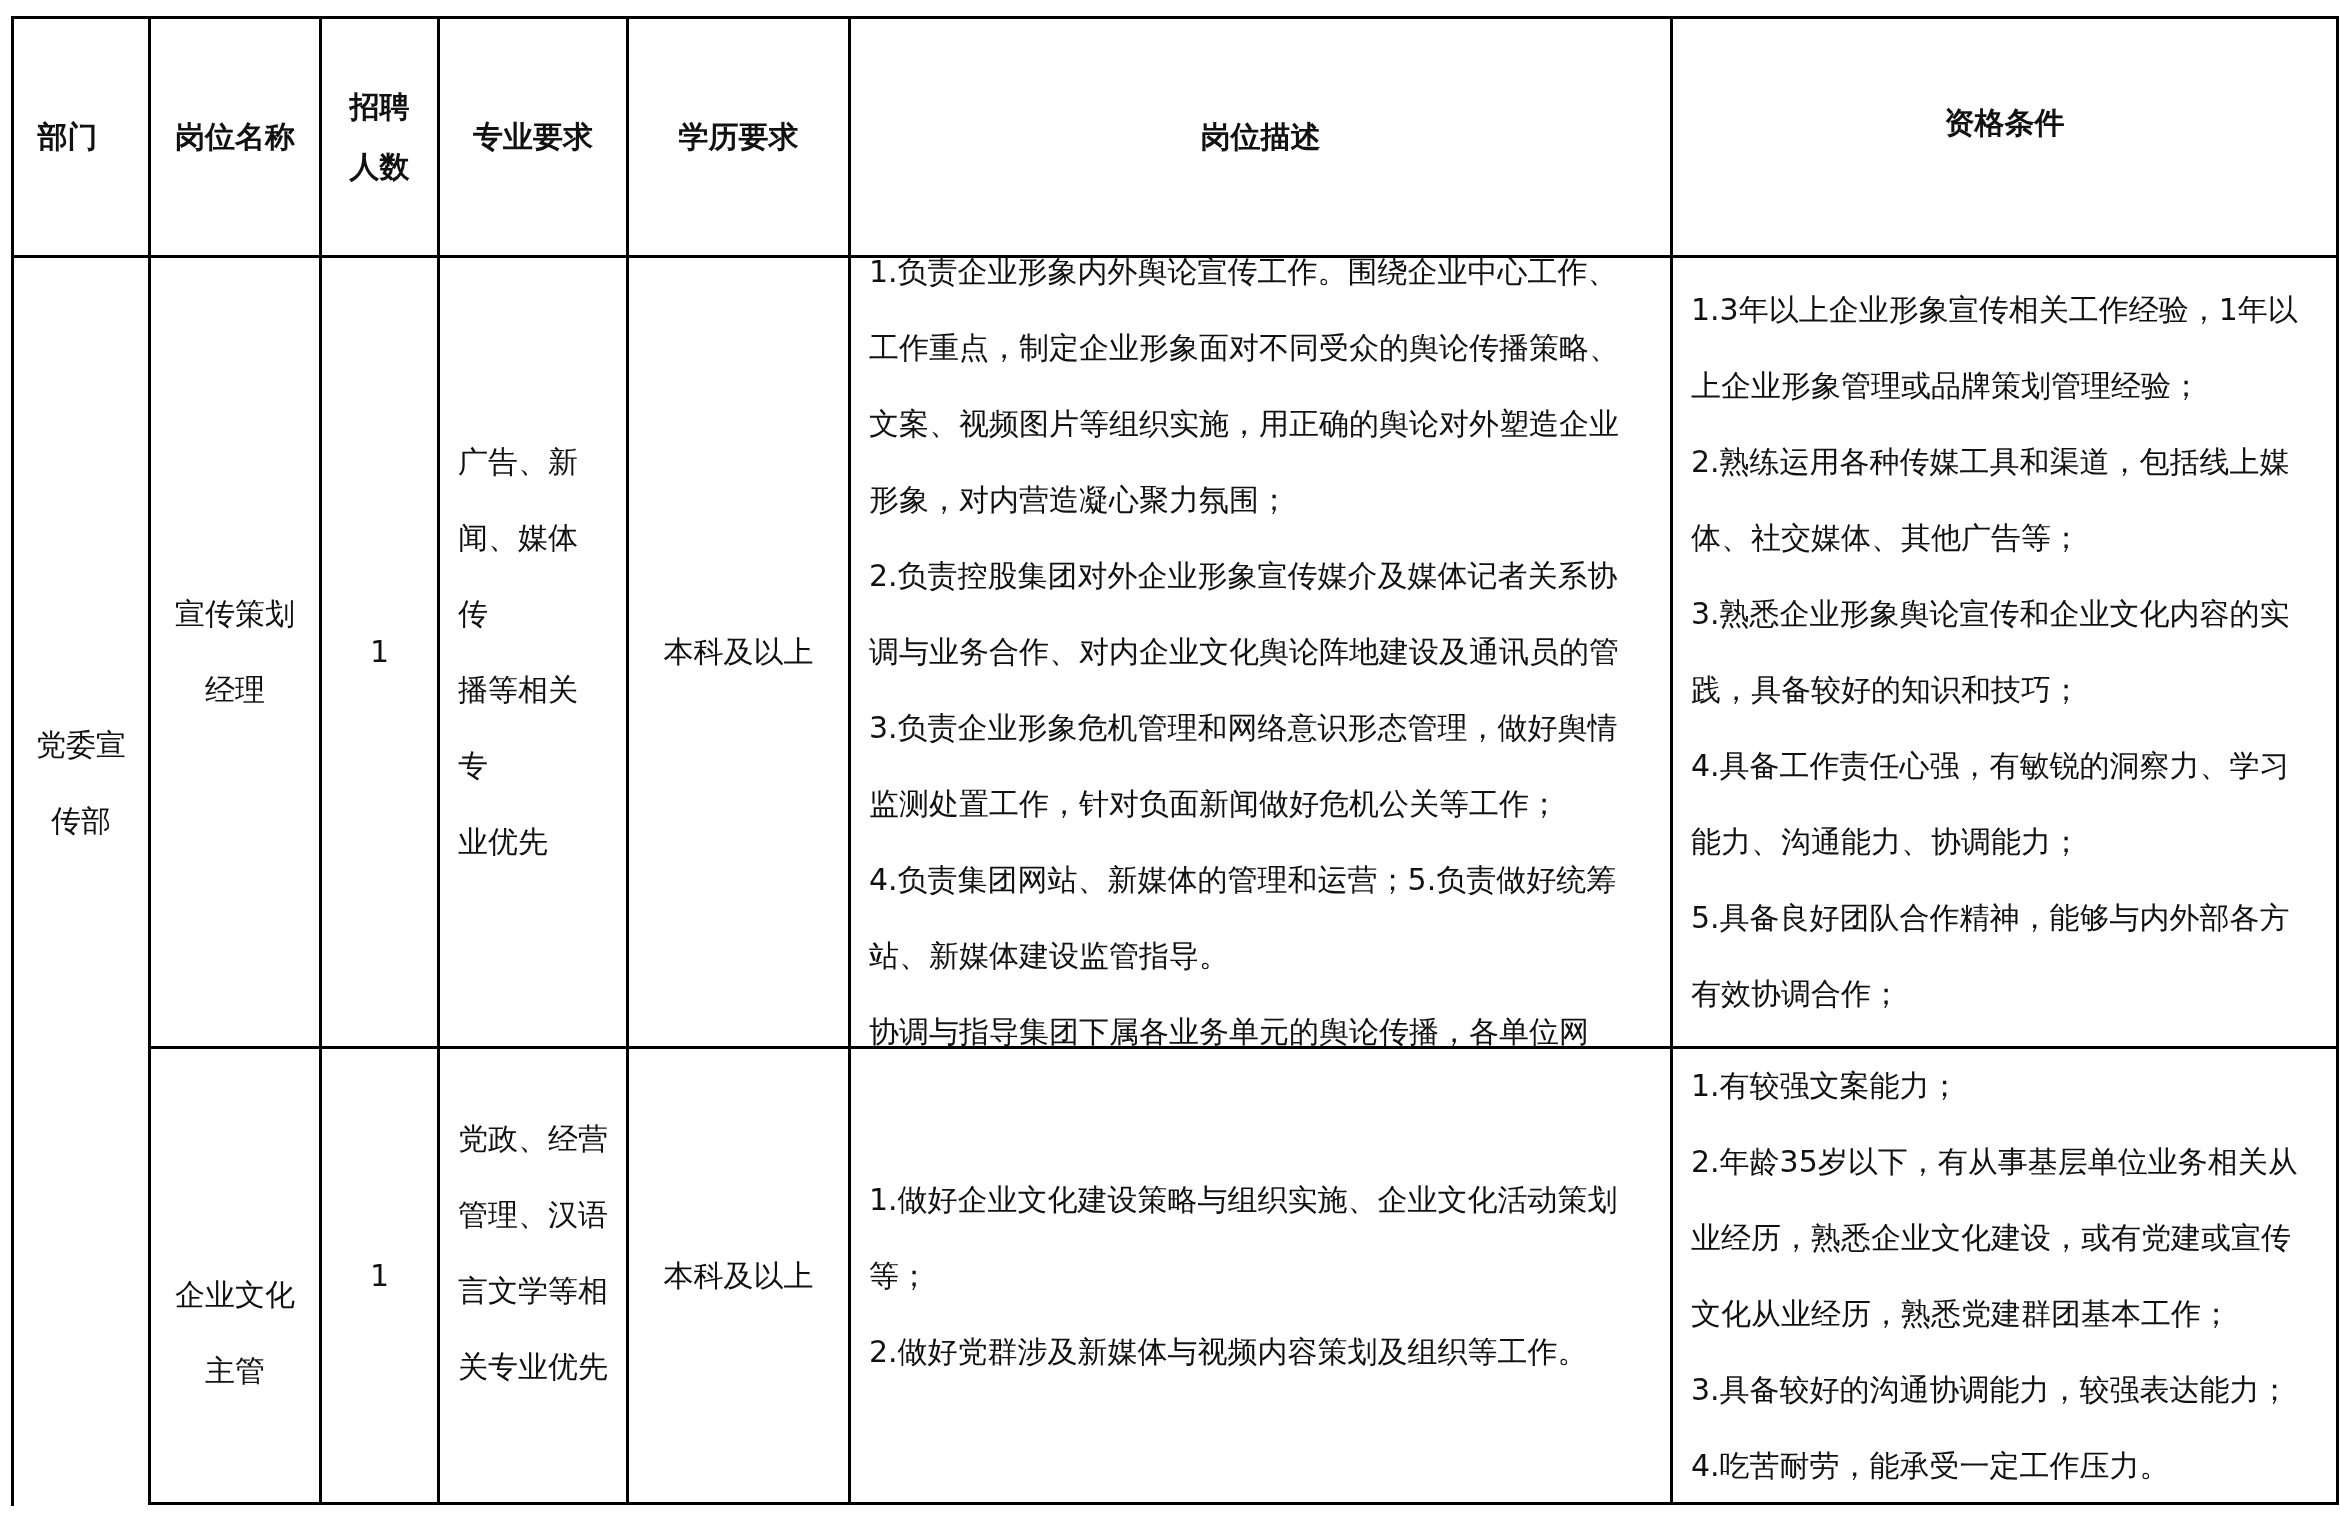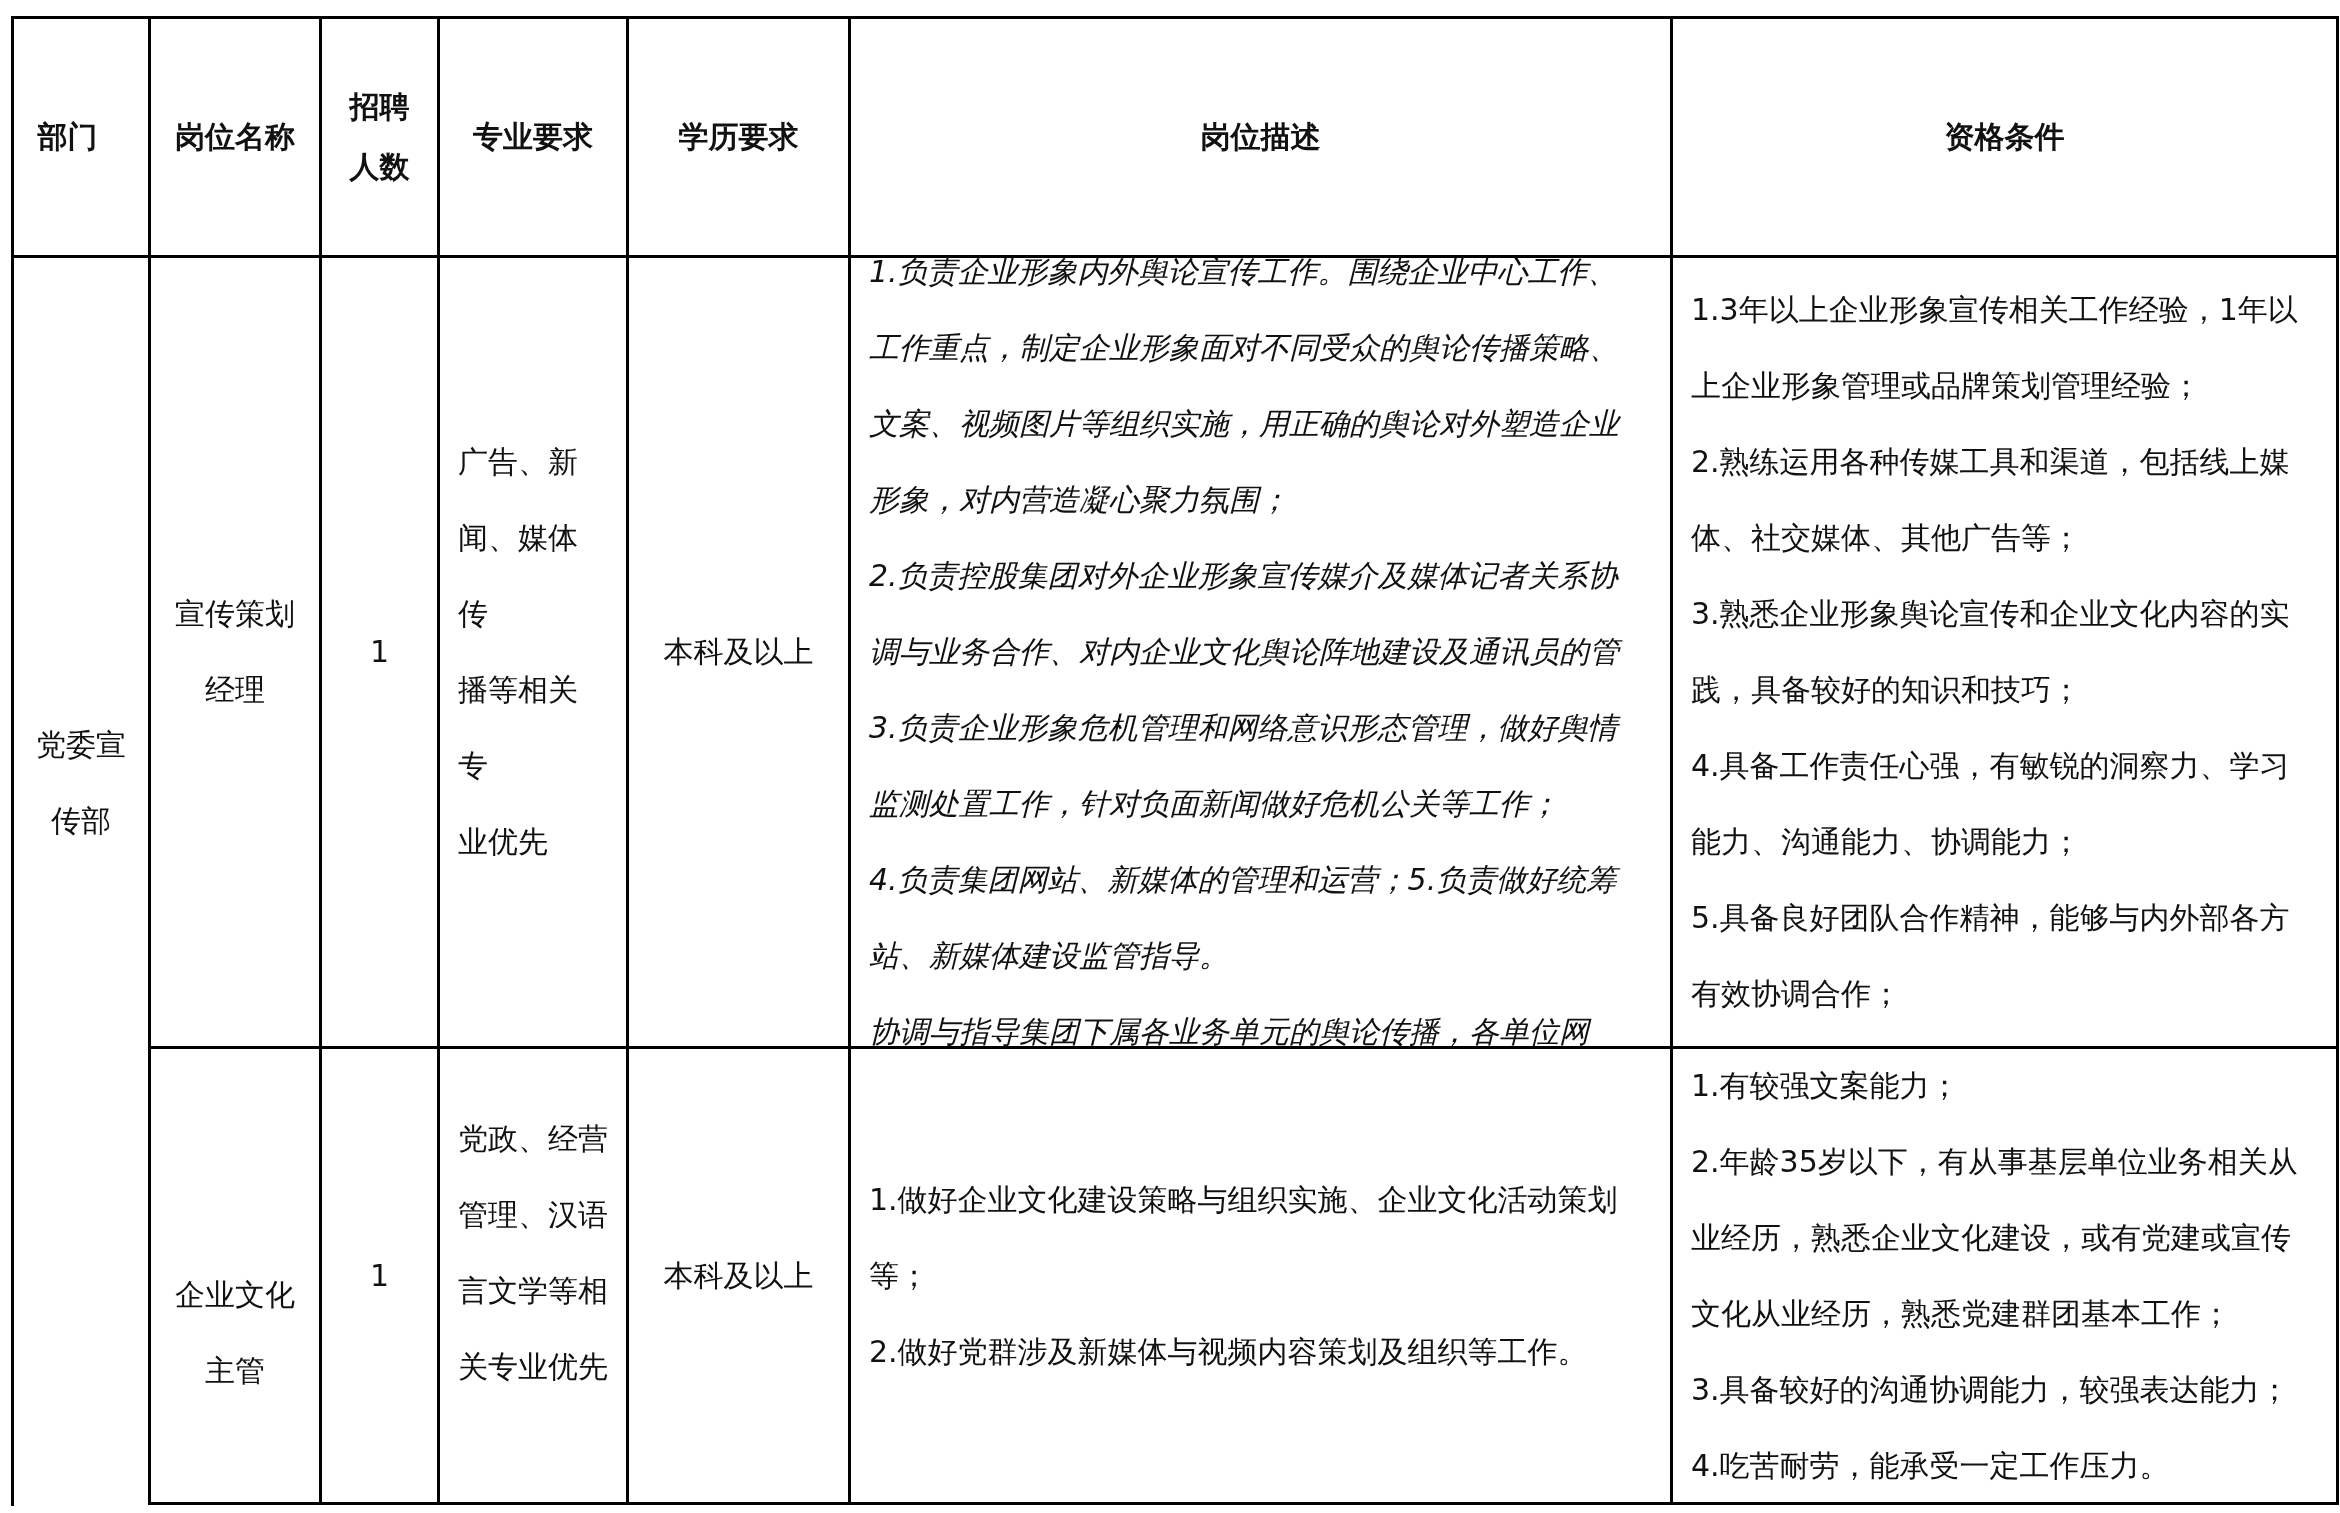--- a/index.html
+++ b/index.html
@@ -47,21 +47,21 @@
   </div>
   <div class="cell hdr" style="left:440px; top:19px; width:186px; height:236px;">
     <div>专业要求</div>
   </div>
   <div class="cell hdr" style="left:629px; top:19px; width:219px; height:236px;border-radius:13px;">
     <div>学历要求</div>
   </div>
   <div class="cell hdr" style="left:851px; top:19px; width:819px; height:236px;">
     <div>岗位描述</div>
   </div>
-  <div class="cell hdr" style="left:1673px; top:19px; width:663px; height:236px;">
+  <div class="cell hdr" style="left:1673px; top:5px; width:663px; height:236px;">
     <div>资格条件</div>
   </div>
 
   <div class="cell center" style="left:14px; top:258px; width:134px; height:1050px;">
     <div>
       <span class="para">党委宣</span>
       <span class="para">传部</span>
     </div>
   </div>
 
@@ -78,21 +78,21 @@
     <div>
       <span class="para">广告、新</span>
       <span class="para">闻、媒体传</span>
       <span class="para">播等相关专</span>
       <span class="para">业优先</span>
     </div>
   </div>
   <div class="cell center" style="left:629px; top:258px; width:219px; height:788px;">
     <div>本科及以上</div>
   </div>
-  <div class="cell left" style="left:851px; top:258px; width:819px; height:788px; white-space:nowrap;font-style:italic;">
+  <div class="cell left" style="left:851px; top:258px; width:819px; height:788px; white-space:nowrap;">
     <div>
       <span class="para">1.负责企业形象内外舆论宣传工作。围绕企业中心工作、</span>
       <span class="para">工作重点，制定企业形象面对不同受众的舆论传播策略、</span>
       <span class="para">文案、视频图片等组织实施，用正确的舆论对外塑造企业</span>
       <span class="para">形象，对内营造凝心聚力氛围；</span>
       <span class="para">2.负责控股集团对外企业形象宣传媒介及媒体记者关系协</span>
       <span class="para">调与业务合作、对内企业文化舆论阵地建设及通讯员的管</span>
       <span class="para">3.负责企业形象危机管理和网络意识形态管理，做好舆情</span>
       <span class="para">监测处置工作，针对负面新闻做好危机公关等工作；</span>
       <span class="para">4.负责集团网站、新媒体的管理和运营；5.负责做好统筹</span>

